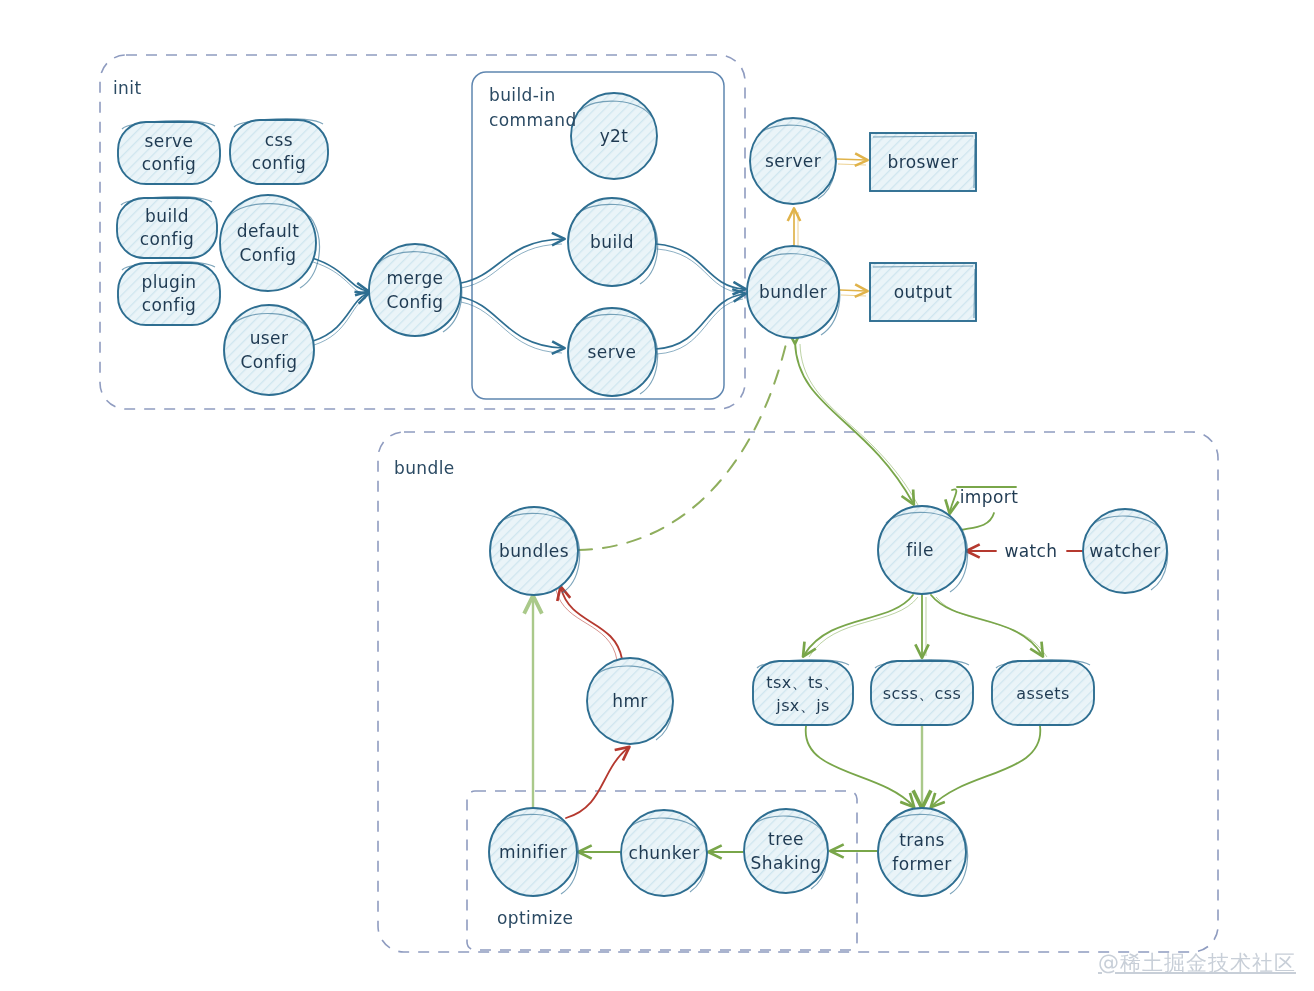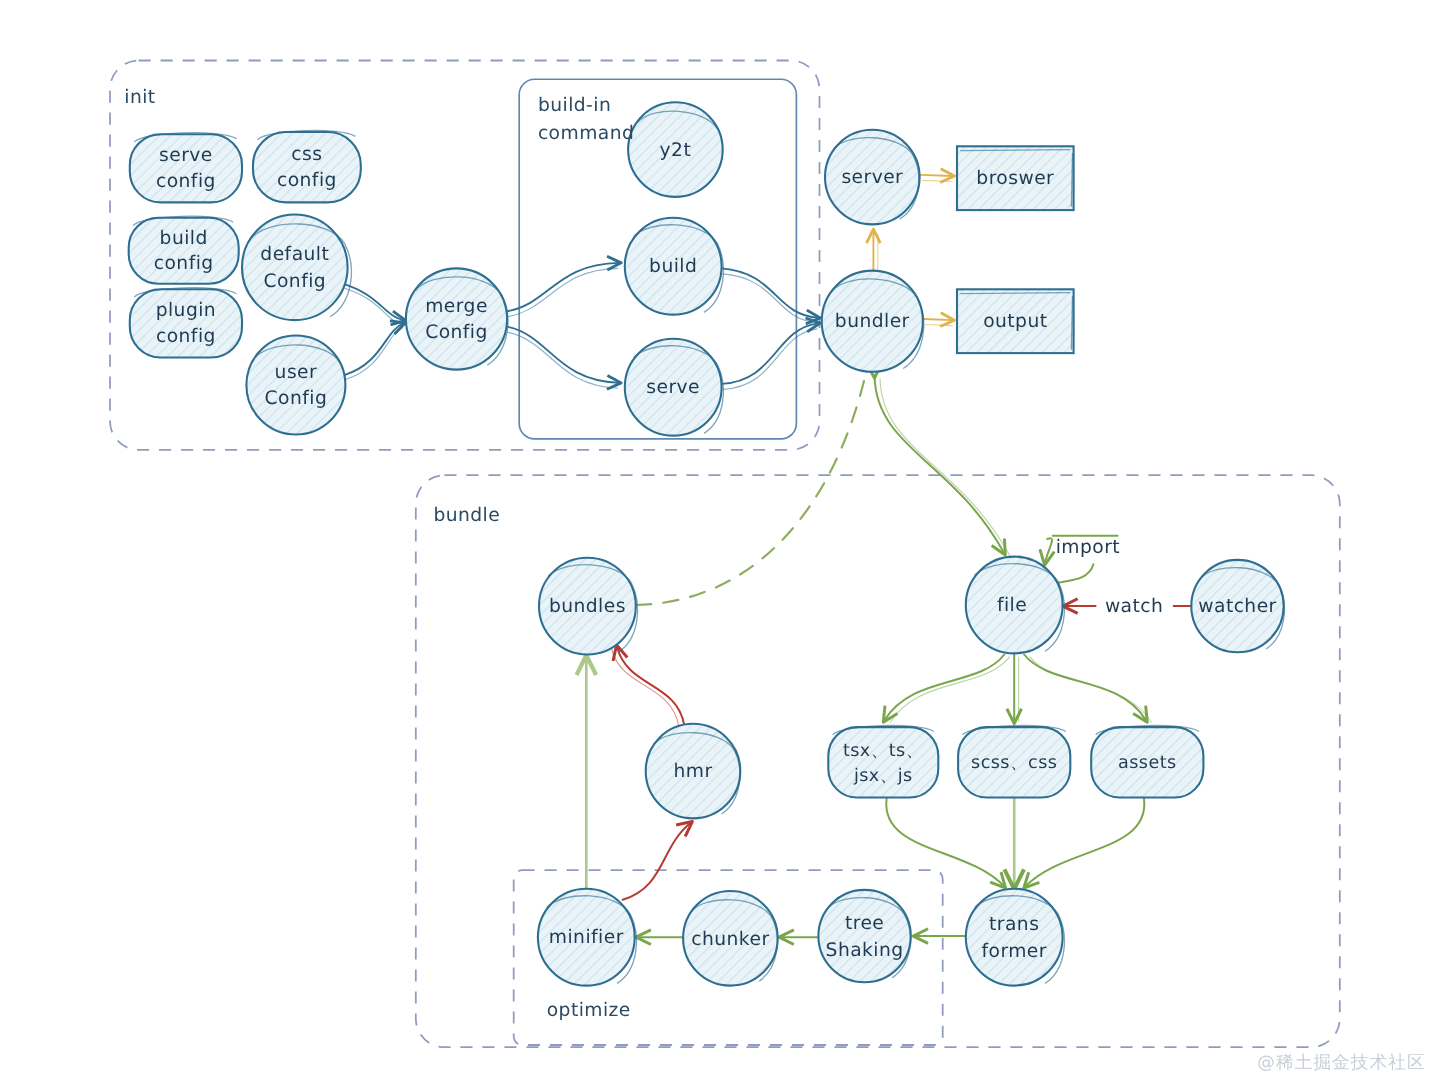--- a/index.html
+++ b/index.html
@@ -24,22 +24,23 @@
     fill:#2b4a63;font-size:17px;letter-spacing:.4px;
   }
   .edgelabel{
     font-family:"DejaVu Sans", sans-serif;
     fill:#1f3a52;font-size:17px;letter-spacing:.4px;
     text-anchor:middle;dominant-baseline:middle;
   }
   .watermark{
     position:absolute;right:18px;bottom:14px;
     font-family:"DejaVu Sans", sans-serif;
-    font-size:16px;color:#c8cfd8;letter-spacing:1px;
+    font-size:21px;color:#c8cfd8;letter-spacing:1px;
     user-select:none;
+    text-decoration:underline;
   }
   .shape{stroke:#2e6e91;stroke-width:1.9;stroke-linejoin:round;stroke-linecap:round;}
   .shape-2{stroke:#2e6e91;stroke-width:1.2;fill:none;opacity:.62;}
   .rectbox{stroke:#2e6e91;stroke-width:1.9;}
   .dashbox{fill:none;stroke:#8f9cc0;stroke-width:1.6;stroke-dasharray:11 9;}
   .solidbox{fill:none;stroke:#5f86b0;stroke-width:1.5;}
   .e-blue{stroke:#2e6e91;stroke-width:1.7;fill:none;stroke-linecap:round;}
   .e-blue2{stroke:#2e6e91;stroke-width:1.0;fill:none;opacity:.55;}
   .e-green{stroke:#79a64a;stroke-width:1.8;fill:none;stroke-linecap:round;}
   .e-green2{stroke:#79a64a;stroke-width:1.0;fill:none;opacity:.5;}

